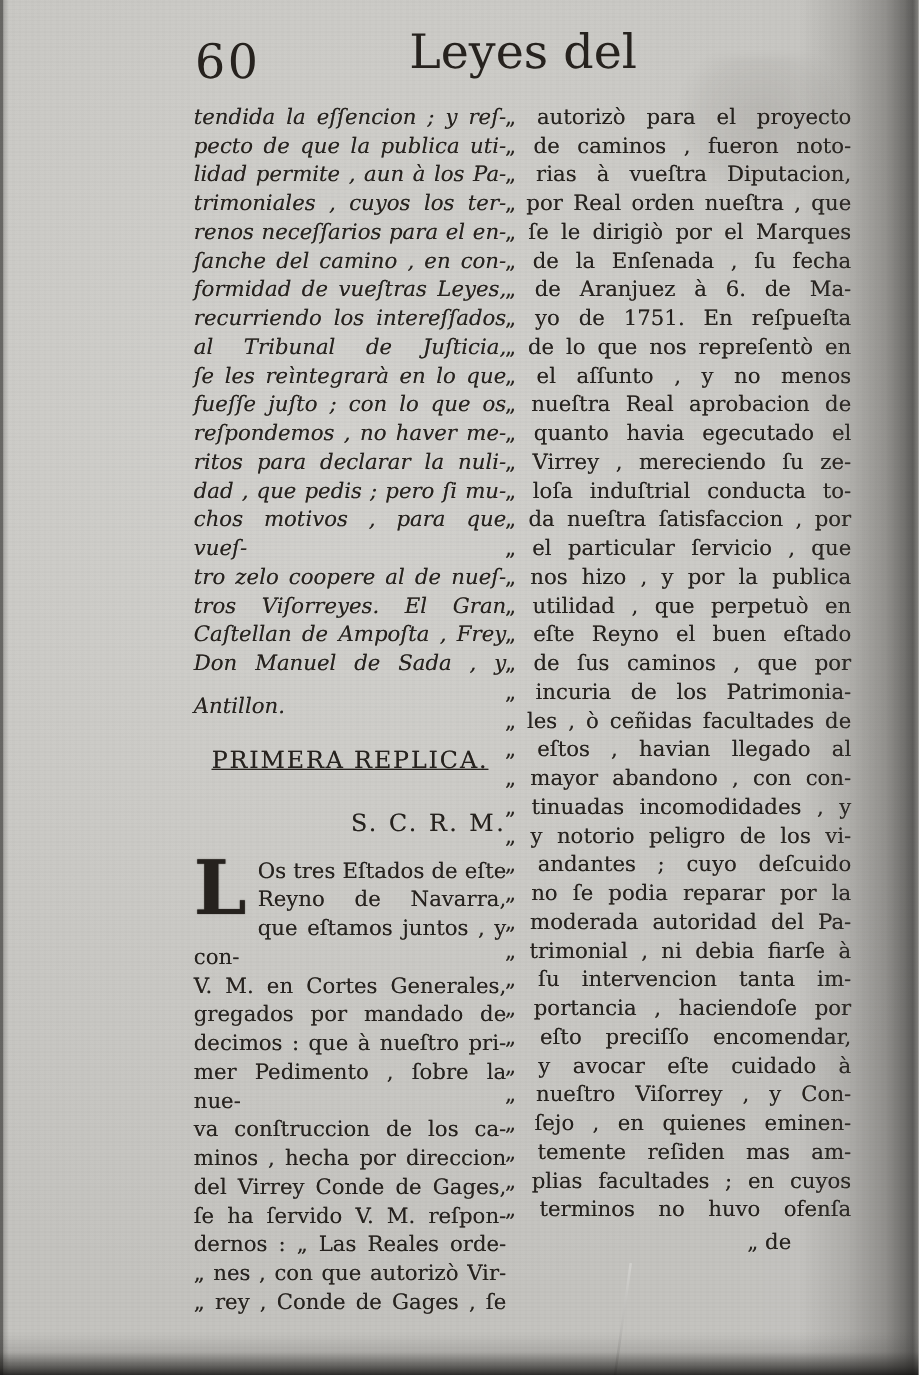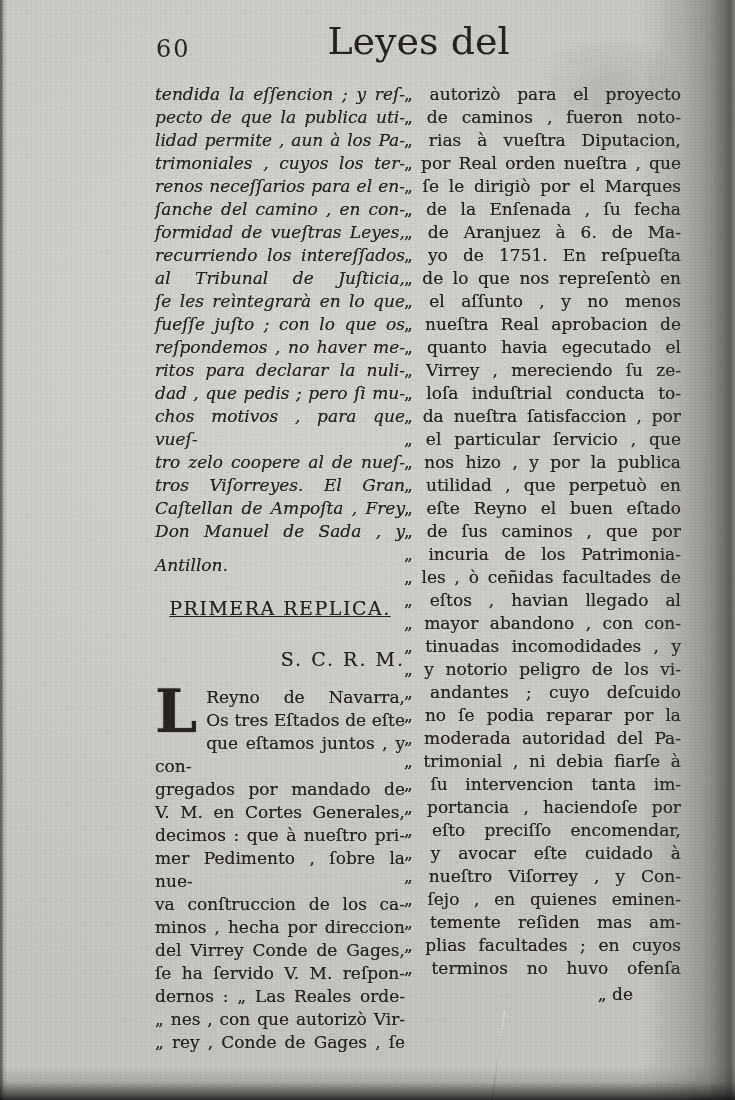--- a/index.html
+++ b/index.html
@@ -47,21 +47,21 @@
   }
   .crease{
     position:absolute;left:497px;top:1010px;width:2px;height:95px;pointer-events:none;
     background:linear-gradient(180deg, rgba(255,255,255,.25), rgba(90,88,84,.25));
     transform:rotate(8deg);
   }
 
   
   .pagenum{
     position:absolute;left:156px;top:32px;
-    font-size:24px;line-height:34px;letter-spacing:2px;
+    font-size:38px;line-height:34px;letter-spacing:2px;
   }
   .running-title{
     position:absolute;left:155px;top:18px;width:527px;
     text-align:center;font-size:38px;line-height:46px;
   }
 
   
   .col{position:absolute;top:83px;}
   .col-left{left:155px;width:250px;}
   .col-right{left:404px;width:277px;}
@@ -129,25 +129,25 @@
         <div class="line">Antillon.</div>
       </div>
 
     <h2 class="heading heading-primera">PRIMERA REPLICA.</h2>
 
     <h3 class="heading heading-scrm">S. C. R. M.</h3>
 
     <div class="para para2">
       <span class="dropcap">L</span>
       <div class="dc-lines">
+          <div class="line">Os tres Eſtados de eſte</div>
           <div class="line">Reyno de Navarra,</div>
-          <div class="line">Os tres Eſtados de eſte</div>
           <div class="line">que eſtamos juntos , y con-</div>
+          <div class="line">V. M. en Cortes Generales,</div>
           <div class="line">gregados por mandado de</div>
-          <div class="line">V. M. en Cortes Generales,</div>
           <div class="line">decimos : que à nueſtro pri-</div>
           <div class="line">mer Pedimento , ſobre la nue-</div>
           <div class="line">va conſtruccion de los ca-</div>
           <div class="line">minos , hecha por direccion</div>
           <div class="line">del Virrey Conde de Gages,</div>
           <div class="line">ſe ha ſervido V. M. reſpon-</div>
           <div class="line">dernos : „ Las Reales orde-</div>
           <div class="line">„ nes , con que autorizò Vir-</div>
           <div class="line">„ rey , Conde de Gages , ſe</div>
         </div>

